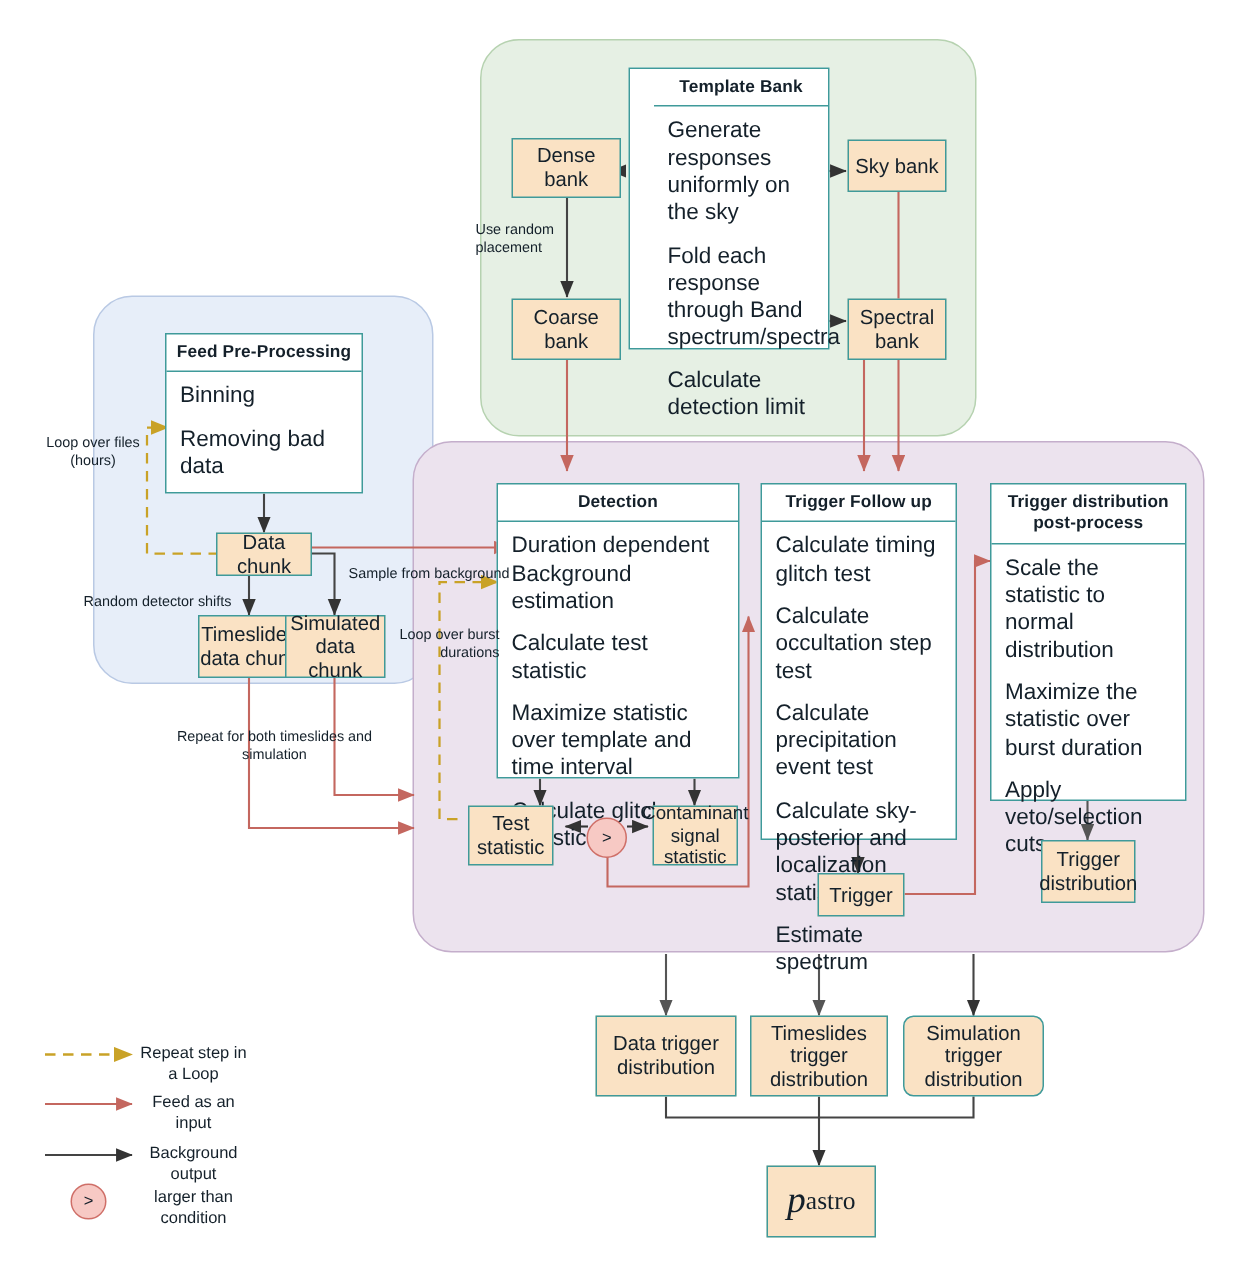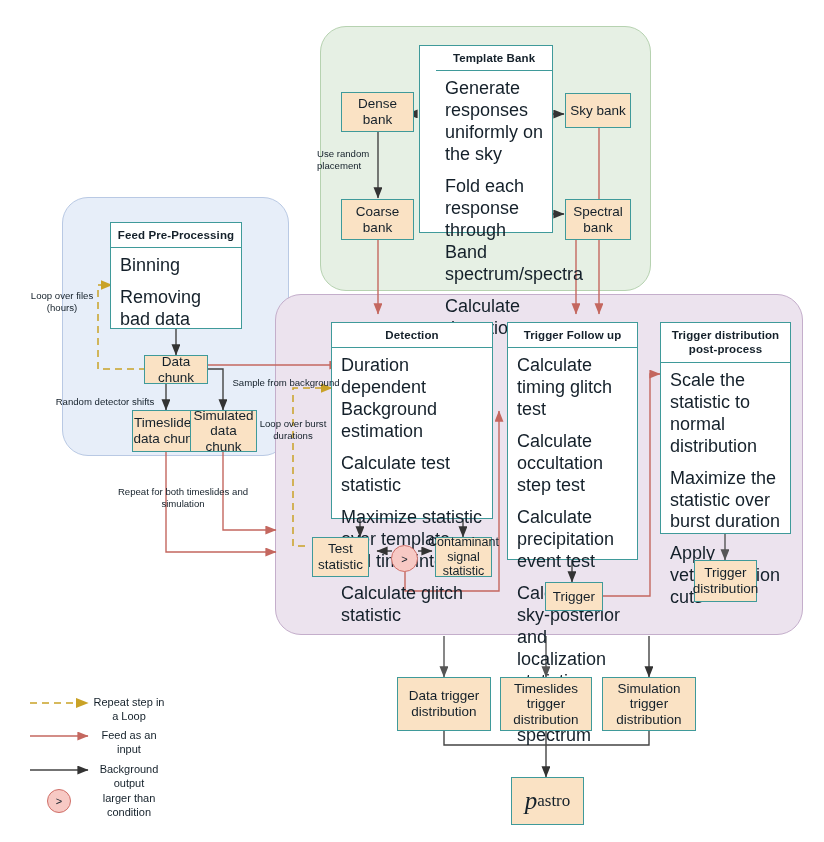--- a/index.html
+++ b/index.html
@@ -15,21 +15,21 @@
   .node{position:absolute;box-sizing:border-box;background:#fae2c4;border:1.4px solid #3f9a9a;
         display:flex;align-items:center;justify-content:center;text-align:center;
         font-size:13.5px;color:#14202a;line-height:1.15;}
   .node.small{font-size:12.5px;}
 
   .card{position:absolute;box-sizing:border-box;background:#ffffff;border:1.4px solid #3f9a9a;}
   .card .hdr{box-sizing:border-box;width:100%;border-bottom:1.4px solid #3f9a9a;
         font-weight:bold;font-size:11.5px;color:#14202a;text-align:center;
         padding:5px 2px 5px;line-height:1.25;letter-spacing:.1px;}
   .card .body{box-sizing:border-box;padding:7px 8px 5px 9px;}
-  .card .body .ln{font-size:18px;color:#14202a;line-height:1.22;margin-bottom:10px;}
+  .card .body .ln{font-size:15px;color:#14202a;line-height:1.22;margin-bottom:10px;}
   .card .body .ln:last-child{margin-bottom:0;}
 
   .lbl{position:absolute;font-size:9.6px;color:#14202a;line-height:1.25;text-align:center;}
   .lbl.l{text-align:left;}
 
   .gt{position:absolute;width:25px;height:25px;border-radius:50%;background:#f7c9c4;
       border:1.4px solid #cf6f68;display:flex;align-items:center;justify-content:center;
       font-size:11px;color:#14202a;}
 
   .legend{position:absolute;}
@@ -195,36 +195,36 @@
   </div>
 
   <div class="node" style="left:545px;top:582px;width:58px;height:29px;">Trigger</div>
 
   <div class="node" style="left:694px;top:560px;width:63px;height:42px;">Trigger distribution</div>
 
   <div class="node" style="left:397px;top:677px;width:94px;height:54px;">Data trigger distribution</div>
 
   <div class="node" style="left:500px;top:677px;width:92px;height:54px;">Timeslides trigger distribution</div>
 
-  <div class="node" style="left:602px;top:677px;width:94px;height:54px;">Simulation trigger distribution</div>
+  <div class="node" style="left:602px;top:677px;width:94px;height:54px;border-radius:7px;">Simulation trigger distribution</div>
 
   <div class="node pastro" style="left:511px;top:777px;width:73px;height:48px;">
     <i>p</i>
       <span class="sub">astro</span>
   </div>
 
   <div class="lbl l" style="left:317px;top:148px;width:60px;">Use random placement</div>
 
   <div class="lbl" style="left:26px;top:290px;width:72px;">Loop over files (hours)</div>
 
   <div class="lbl" style="left:40px;top:396px;width:130px;">Random detector shifts</div>
 
   <div class="lbl" style="left:222px;top:377px;width:128px;">Sample from background</div>
 
-  <div class="lbl" style="left:253px;top:418px;width:80px;">Loop over burst durations</div>
+  <div class="lbl" style="left:253px;top:418px;width:80px;text-align:right;">Loop over burst durations</div>
 
   <div class="lbl" style="left:113px;top:486px;width:140px;">Repeat for both timeslides and simulation</div>
 
   <div class="legend" style="left:0;top:0;width:824px;height:842px;">
     <div class="row" style="left:93px;top:695px;width:72px;">Repeat step in a Loop</div>
     <div class="row" style="left:93px;top:728px;width:72px;">Feed as an input</div>
     <div class="row" style="left:93px;top:762px;width:72px;">Background output</div>
     <div class="gt" style="left:47px;top:789px;width:22px;height:22px;">
       <span>&gt;</span>
     </div>

